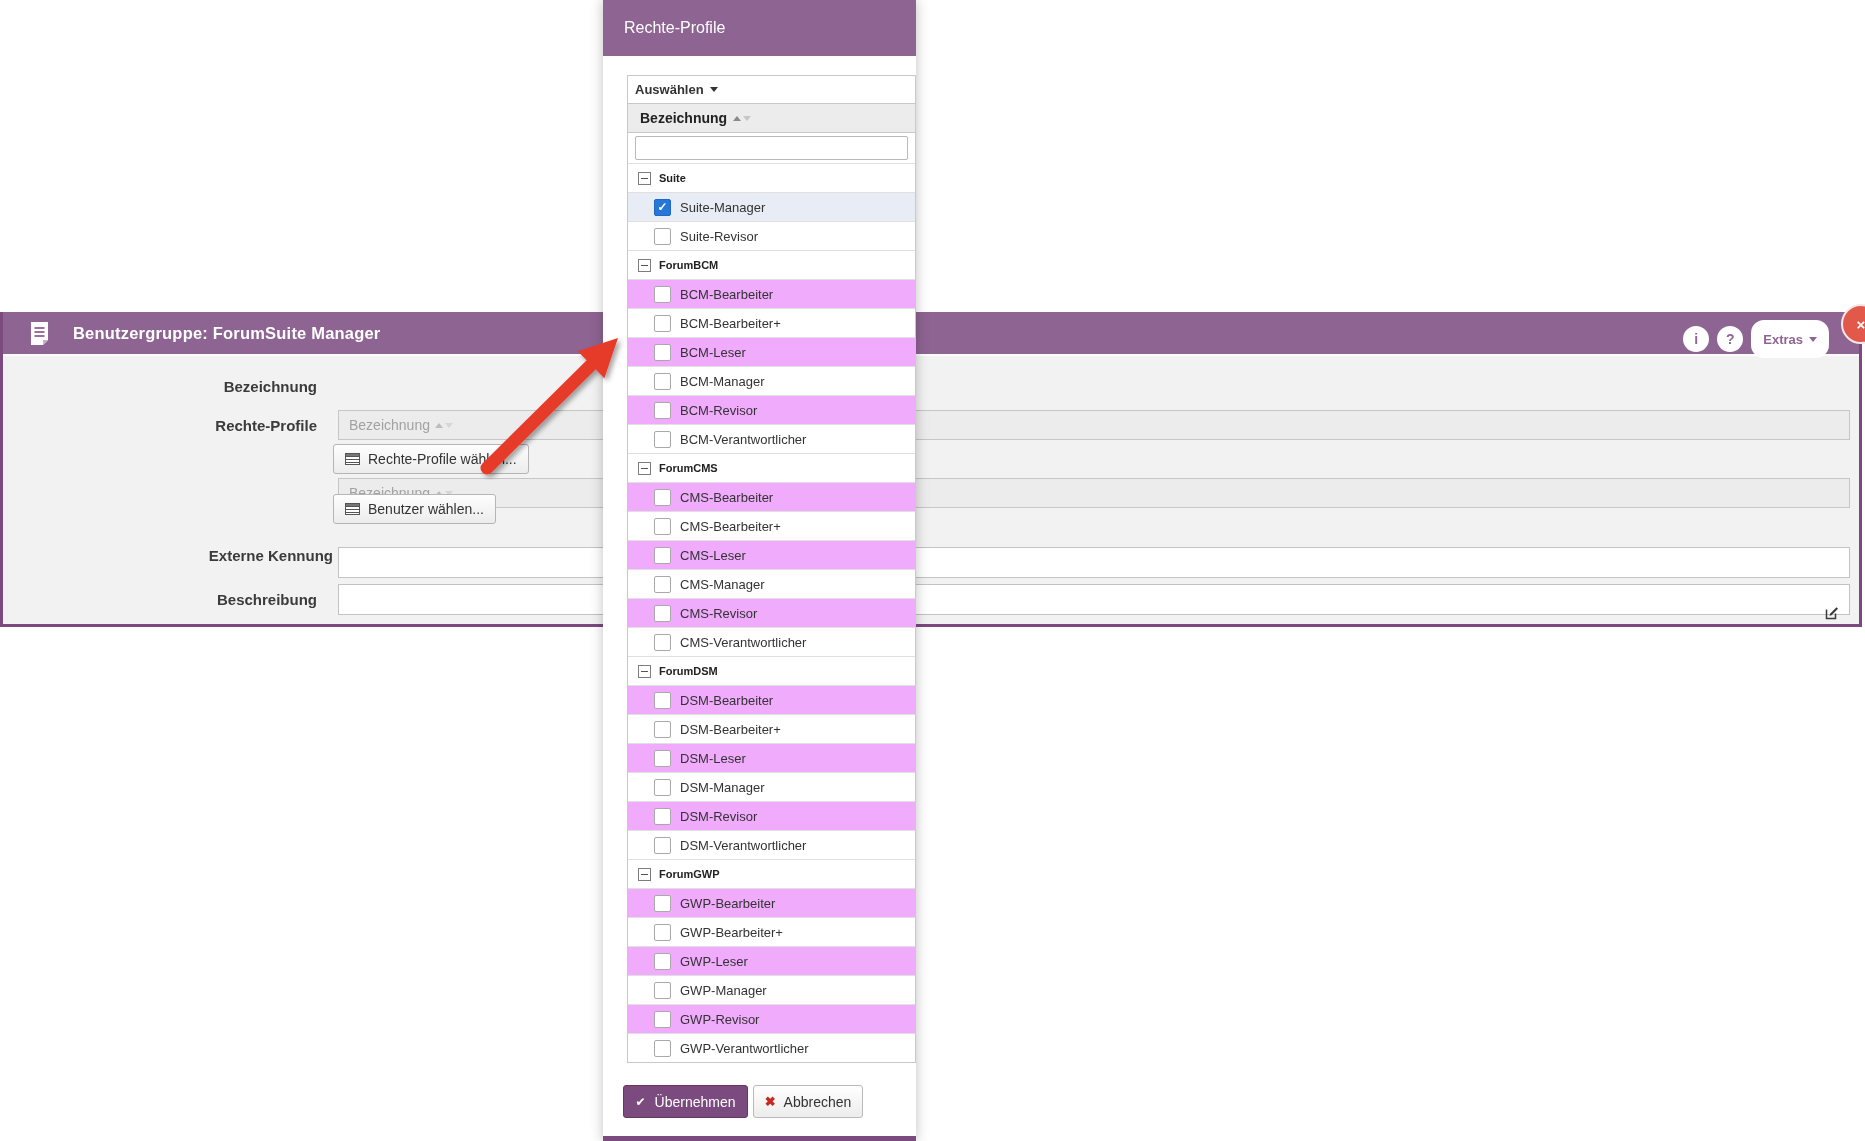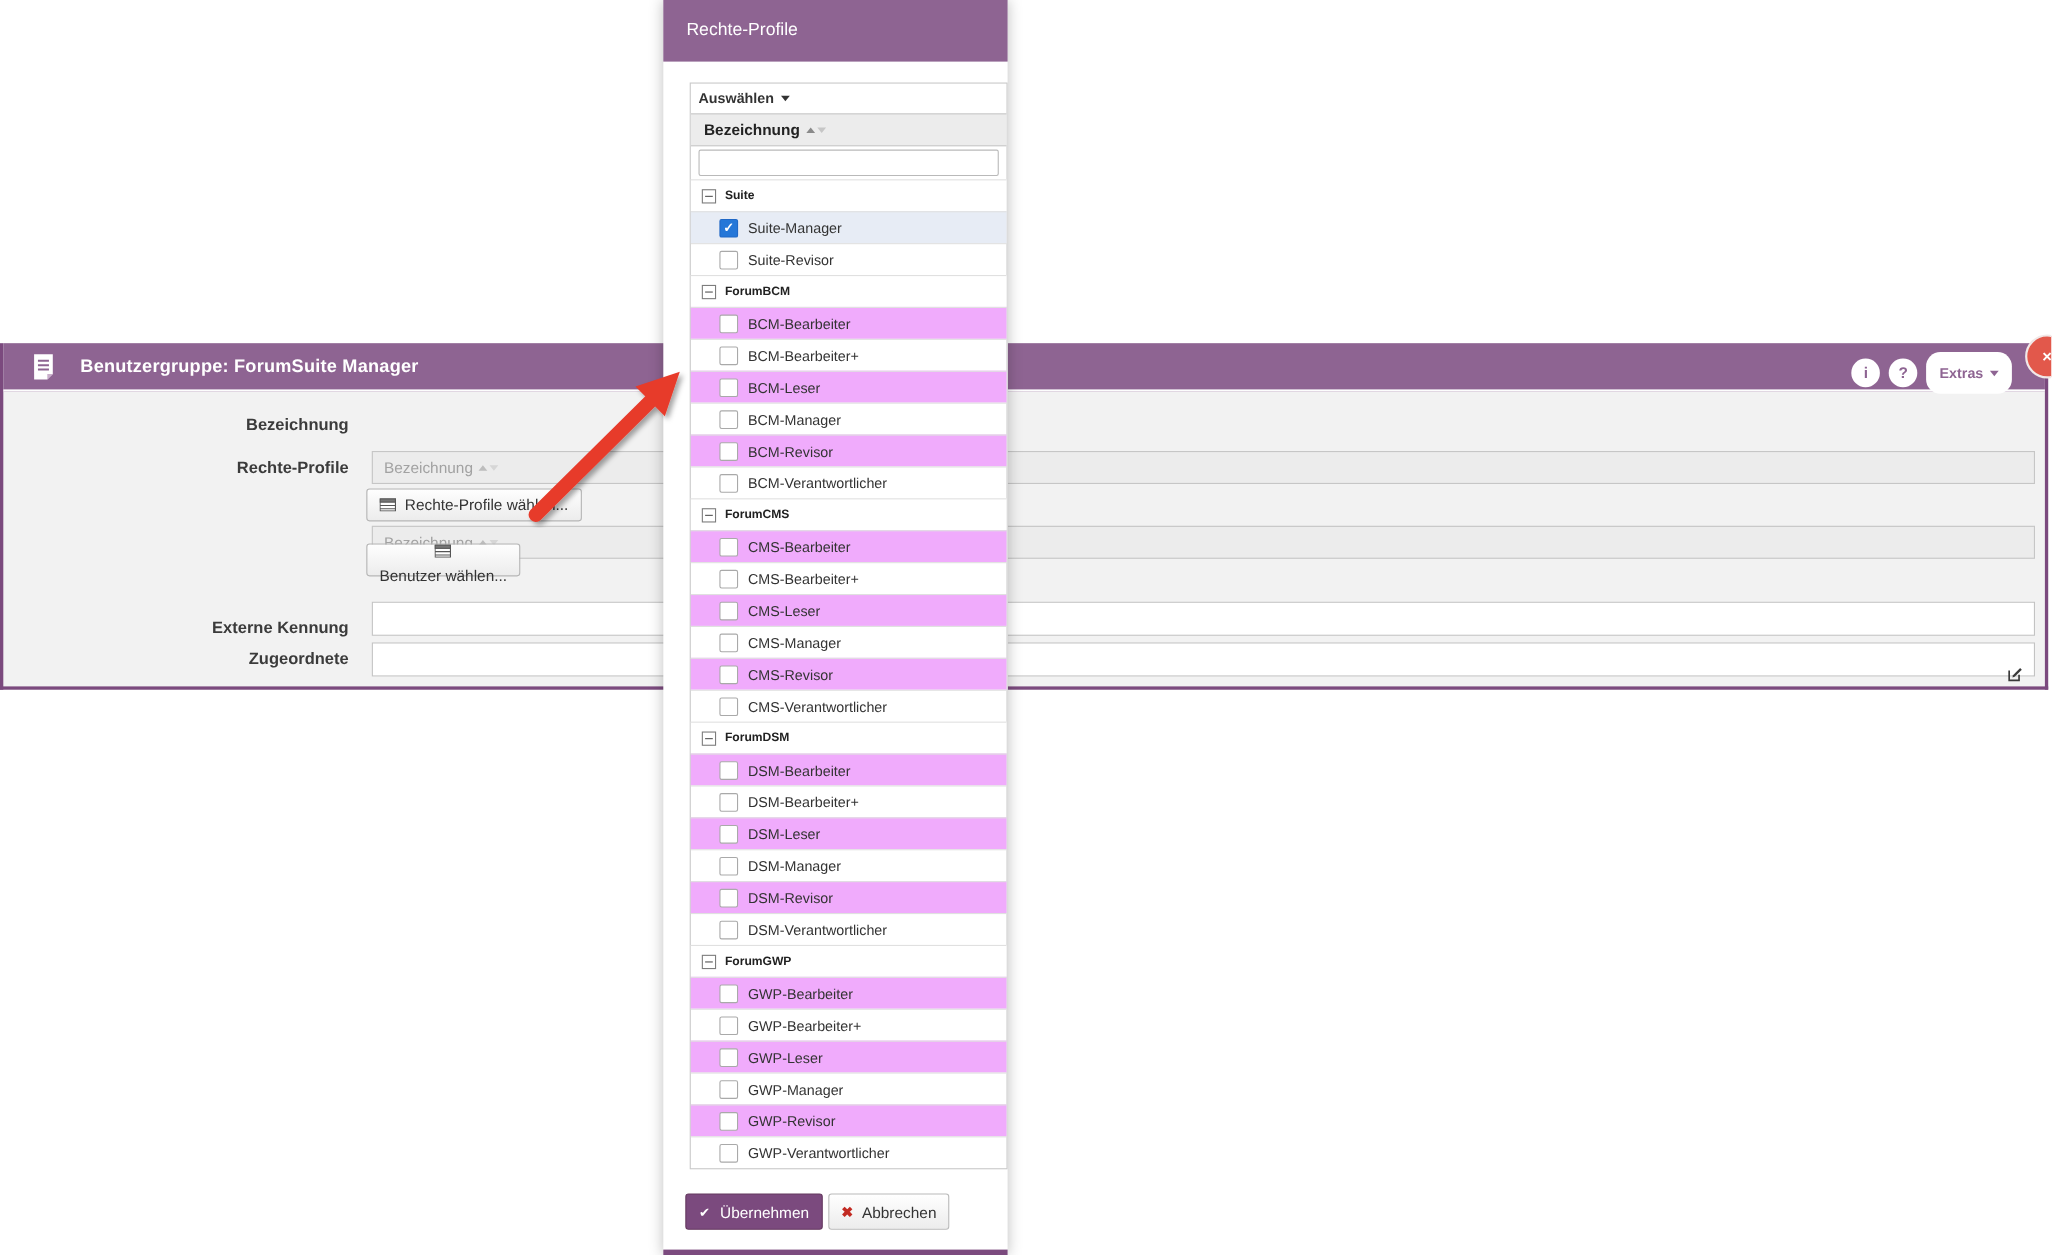--- a/index.html
+++ b/index.html
@@ -137,36 +137,36 @@
       <span>Rechte-Profile wählen...</span>
     </div>
 
     <div class="f-disabled-header dis" style="top:166px;">
       <span>Bezeichnung</span>
       <span class="arrs">
           <span class="arr-up"></span>
           <span class="arr-down"></span>
         </span>
     </div>
-    <div class="f-btn" style="top:182px;flex-direction:column;">
+    <div class="f-btn" style="top:182px;">
       <span style="display:flex;">
         <svg width="15" height="12" viewBox="0 0 15 12">
           <rect x="0.5" y="0.5" width="14" height="11" fill="#fff" stroke="#555"></rect>
           <rect x="0.5" y="0.5" width="14" height="3" fill="#777" stroke="#555"></rect>
           <line x1="0.5" y1="6.5" x2="14.5" y2="6.5" stroke="#555"></line>
           <line x1="0.5" y1="9.5" x2="14.5" y2="9.5" stroke="#555"></line>
         </svg>
       </span>
       <span>Benutzer wählen...</span>
     </div>
 
-    <div class="f-label" style="top:243px;height:31px;">Externe Kennung</div>
+    <div class="f-label" style="top:228px;height:31px;padding-left:16px;">Externe Kennung</div>
     <input class="f-input" style="top: 235px;" value="">
 
-    <div class="f-label" style="top:272px;height:31px;">Zugeordnete</div>
+    <div class="f-label" style="top:272px;height:31px;">Beschreibung</div>
     <input class="f-input" style="top: 272px;" value="">
     <span class="edit-icon-box" style="left:1820px;">
       <svg width="18" height="18" viewBox="0 0 18 18">
         <path d="M3.5 5.5 v9 h9 v-5" fill="none" stroke="#3a3a3a" stroke-width="1.5"></path>
         <path d="M6.5 11.8 l2-.5 6.5-6.5 -1.5-1.5 -6.5 6.5 z" fill="#3a3a3a"></path>
       </svg>
     </span>
   </div>
 
   <div class="fg-dialog">

